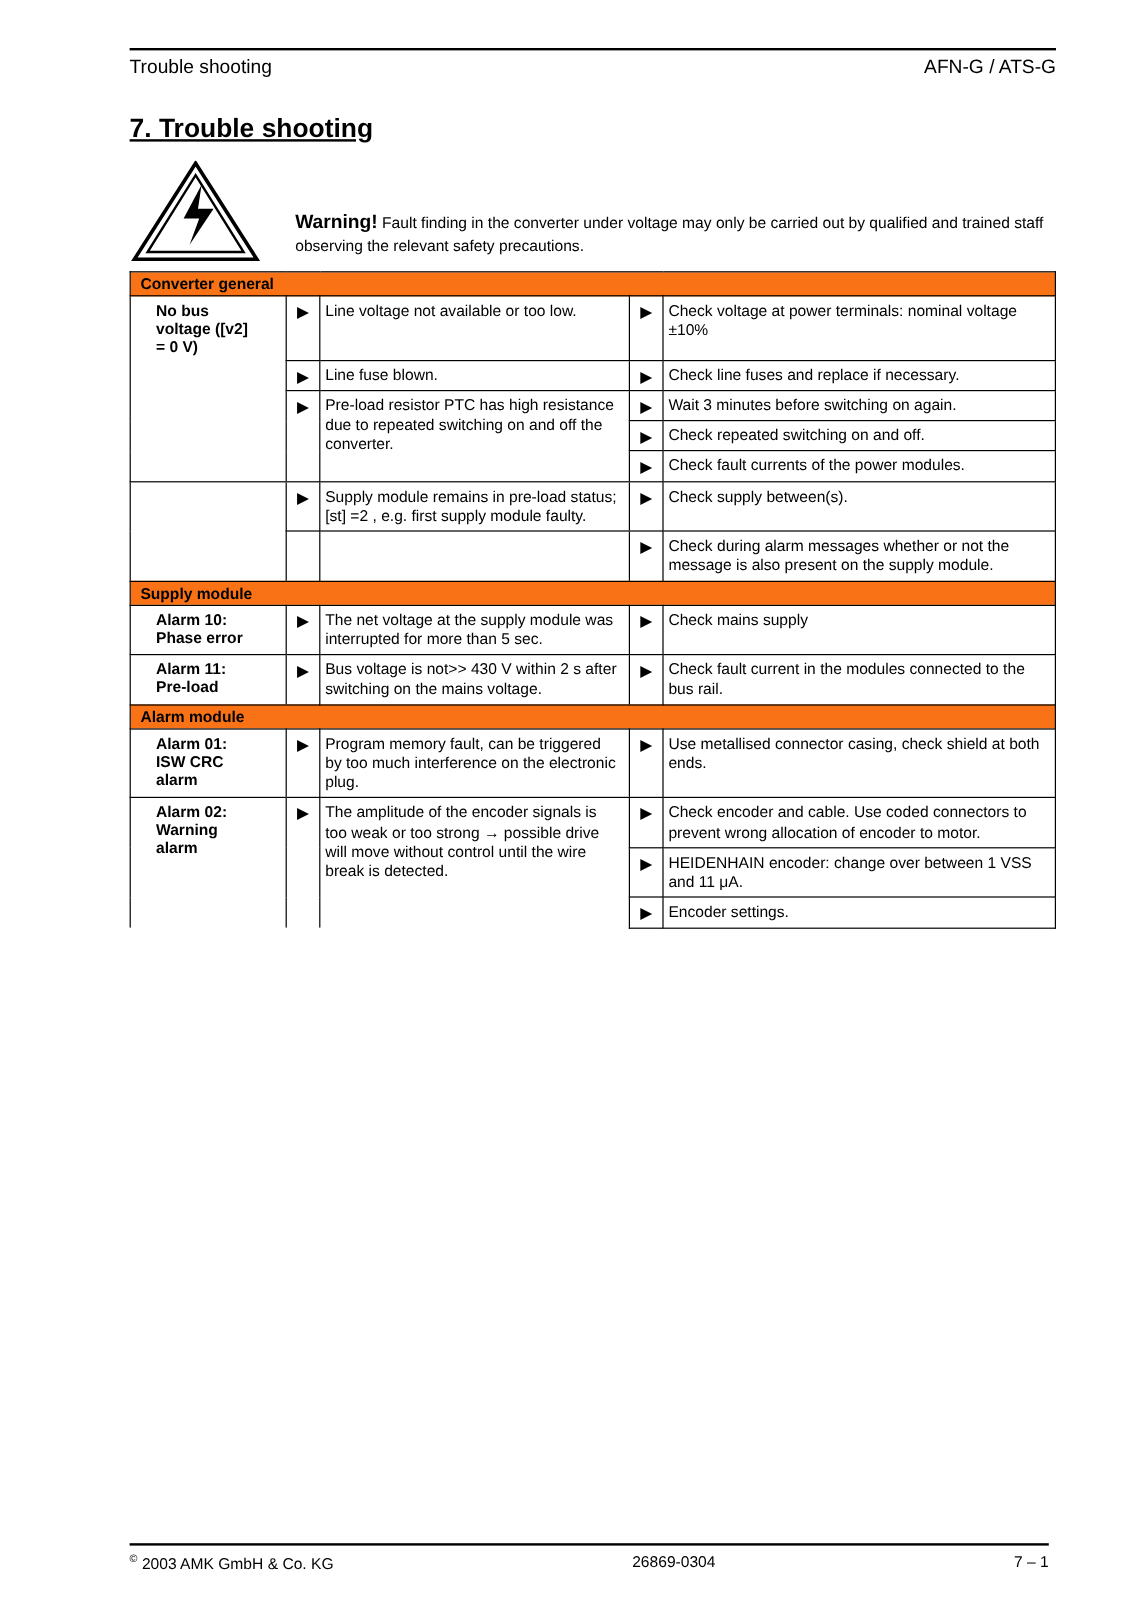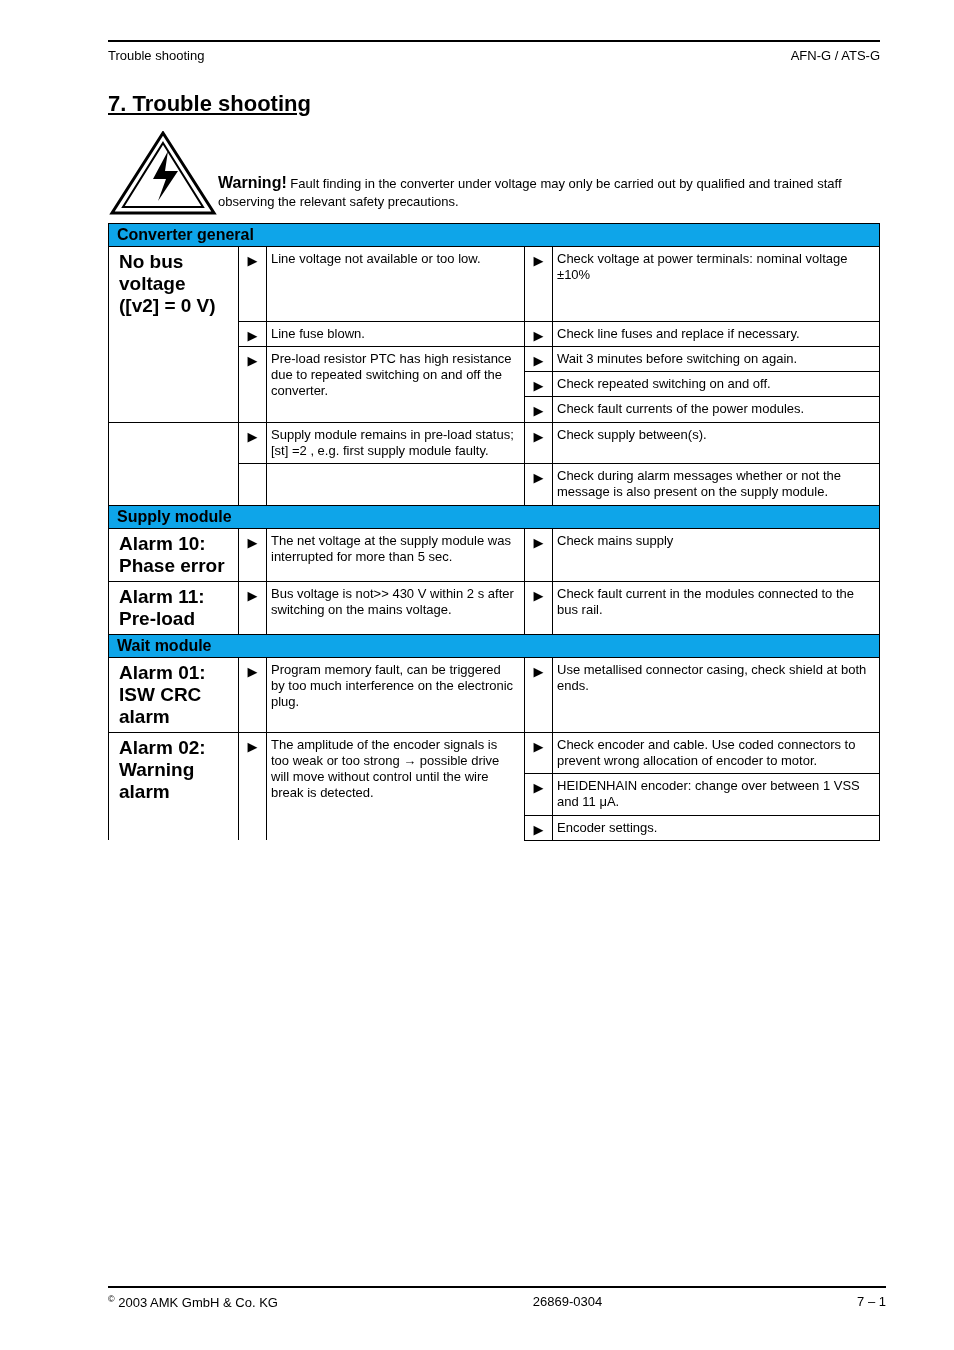--- a/index.html
+++ b/index.html
@@ -1,41 +1,41 @@
 <!DOCTYPE html>
 <html><head>
 <meta charset="utf-8">
 <style>
   * { margin: 0; padding: 0; box-sizing: border-box; }
   html, body { width: 954px; height: 1350px; background: #ffffff; font-family: Arial, Helvetica, sans-serif; color: #000; }
   .page { position: relative; width: 954px; height: 1350px; padding: 40px 74px 40px 108px; }
   .header-bar { border-top: 2px solid #000; margin-bottom: 6px; }
-  .header-row { display: flex; justify-content: space-between; font-size: 13px; margin-bottom: 28px; }
+  .header-row { display: flex; justify-content: space-between; font-size: 16px; margin-bottom: 28px; }
   .section-title { font-size: 22px; font-weight: bold; margin-bottom: 14px; text-decoration: underline; }
-  .warn-row { display: flex; align-items: flex-end; margin-bottom: 6px; }
+  .warn-row { display: flex; align-items: flex-end; gap: 28px; margin-bottom: 6px; }
   .warn-icon { width: 110px; height: 86px; }
   .warn-text { font-size: 13px; line-height: 1.3; padding-bottom: 6px; }
   .warn-label { font-size: 16px; font-weight: bold; }
   table.ts { border-collapse: collapse; width: 100%; table-layout: fixed; }
   table.ts td, table.ts th { vertical-align: top; }
   col.c-fault { width: 130px; }
   col.c-ar1 { width: 28px; }
   col.c-cause { width: 258px; }
   col.c-ar2 { width: 28px; }
   col.c-rem { width: auto; }
-  .cat-row td { background: #0ea5e9; border: 1px solid #000; font-weight: bold; font-size: 16px; padding: 2px 8px; }
+  .cat-row td { background: #f97316; border: 1px solid #000; font-weight: bold; font-size: 13px; padding: 2px 8px; }
   .bt { border-top: 1px solid #000; }
   .bb { border-bottom: 1px solid #000; }
   .bl { border-left: 1px solid #000; }
   .br { border-right: 1px solid #000; }
-  .fault-cell { font-size: 19px; font-weight: bold; padding: 4px 10px; }
+  .fault-cell { font-size: 13px; font-weight: bold; padding: 4px 21px; }
   .arrow-cell { text-align: center; padding-top: 4px; }
   .arrow { font-size: 13px; }
   .desc-cell { font-size: 13px; padding: 4px 6px 4px 4px; line-height: 1.25; }
-  .footer { position: absolute; left: 108px; right: 68px; bottom: 40px; }
+  .footer { position: absolute; left: 108px; right: 80px; bottom: 40px; }
   .footer-bar { border-top: 2px solid #000; margin-bottom: 6px; }
   .footer-row { display: flex; justify-content: space-between; font-size: 13px; }
   .sup { font-size: 9px; vertical-align: super; }
 </style>
 </head>
 <body>
 
 <div class="page">
   <div class="header-bar"></div>
   <div class="header-row">
@@ -140,21 +140,21 @@
     </tr>
     <tr>
       <td class="fault-cell bl bb">Alarm 11: Pre-load</td>
       <td class="arrow-cell bl br bb"><span class="arrow">▶</span></td>
       <td class="desc-cell bb">Bus voltage is not&gt;&gt; 430 V within 2 s after switching on the mains voltage.</td>
       <td class="arrow-cell bl br bb"><span class="arrow">▶</span></td>
       <td class="desc-cell br bb">Check fault current in the modules connected to the bus rail.</td>
     </tr>
 
     <tr class="cat-row">
-      <td colspan="5" class="bl br bt bb">Wait module</td>
+      <td colspan="5" class="bl br bt bb">Alarm module</td>
     </tr>
     <tr>
       <td class="fault-cell bl bb">Alarm 01: ISW CRC alarm</td>
       <td class="arrow-cell bl br bb"><span class="arrow">▶</span></td>
       <td class="desc-cell bb">Program memory fault, can be triggered by too much interference on the electronic plug.</td>
       <td class="arrow-cell bl br bb"><span class="arrow">▶</span></td>
       <td class="desc-cell br bb">Use metallised connector casing, check shield at both ends.</td>
     </tr>
 
     <tr>

